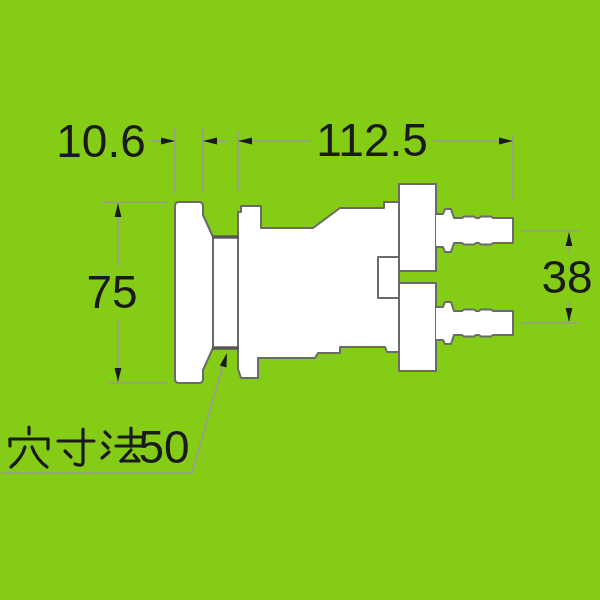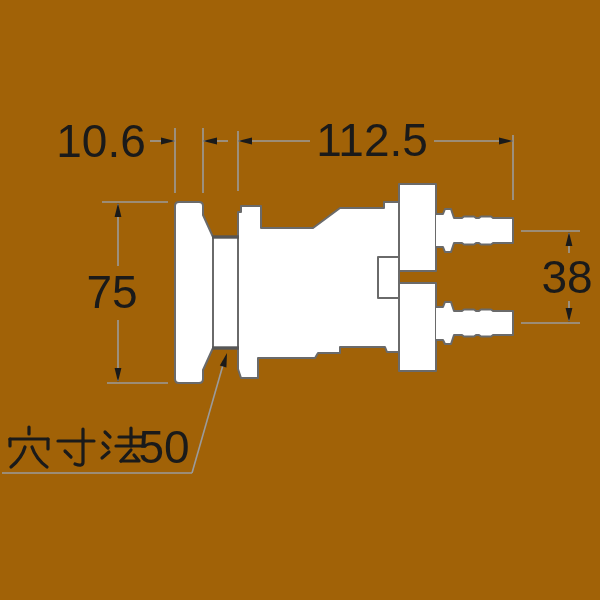--- a/index.html
+++ b/index.html
@@ -4,21 +4,21 @@
 <style>
   html, body {
     margin: 0;
     padding: 0;
     background: #ffffff;
   }
   .stage {
     position: relative;
     width: 600px;
     height: 600px;
-    background: #a16207;
+    background: #84cc16;
     overflow: hidden;
   }
   svg { display: block; }
   .outline {
     fill: #ffffff;
     stroke: #6a6a6a;
     stroke-width: 2;
     stroke-linejoin: round;
     stroke-linecap: round;
   }

